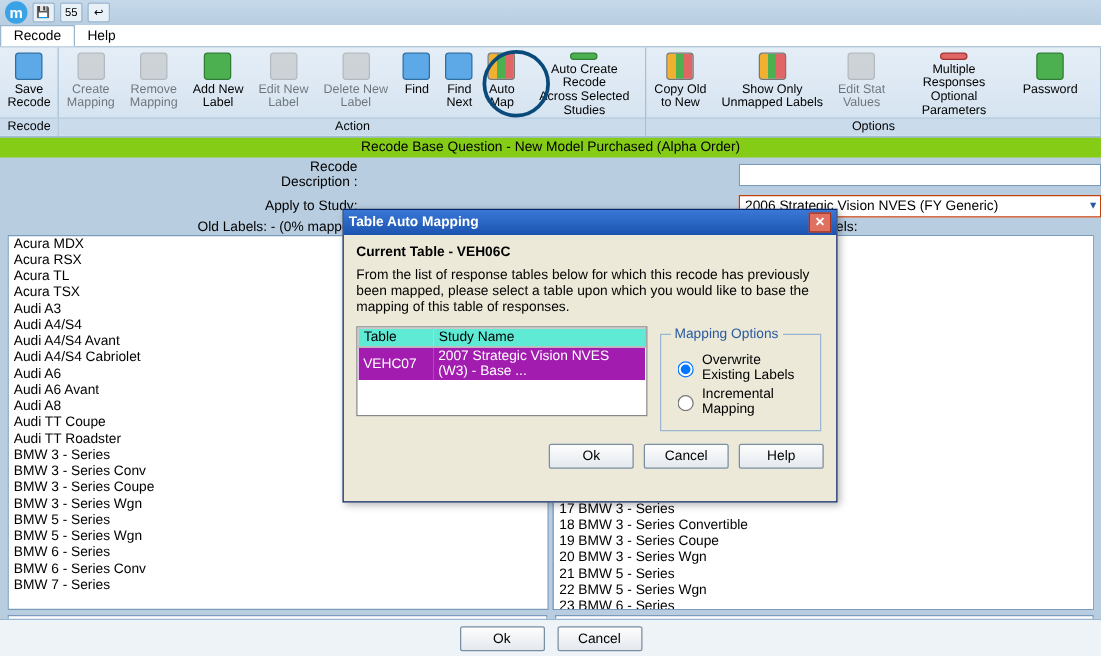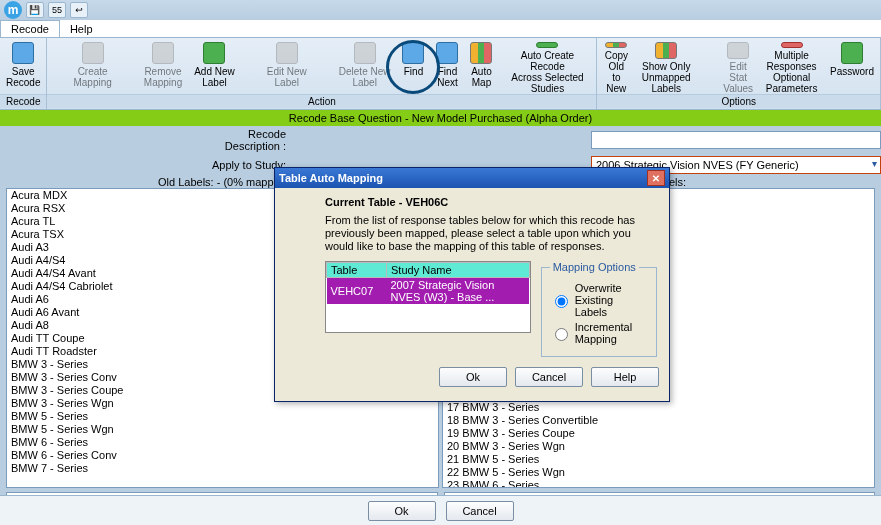--- a/index.html
+++ b/index.html
@@ -13,21 +13,21 @@
   .menubar { background:#fff; height:18px; display:flex; align-items:center; border-bottom:1px solid #9bb6cf; }
   .menubar .tab { padding:2px 10px; border:1px solid #9bb6cf; border-bottom:none; background:#fff; }
   .menubar .menuitem { padding:2px 10px; }
 
   
   .ribbon { background:linear-gradient(#e5eef7,#d2e1ef); border-bottom:1px solid #9bb6cf; height:72px; display:flex; position:relative; }
   .rgroup { display:flex; height:56px; }
   .groupwrap { display:flex; flex-direction:column; border-right:1px solid #a7c0d6; }
   .grouplabel { text-align:center; font-size:10px; background:#cadcec; border-top:1px solid #b6cbdd; padding:1px 0; }
   .rbtn { display:flex; flex-direction:column; align-items:center; justify-content:flex-start; width:auto; padding:4px 6px 0 6px; gap:2px; cursor:pointer; }
-  .rbtn.disabled { opacity:0.5; cursor:default;margin-left:20px; }
+  .rbtn.disabled { opacity:0.5; cursor:default; }
   .ricon { width:22px; height:22px; background:#f0c040; border:1px solid #a07010; border-radius:3px; }
   .ricon.green { background:#4caf50; border-color:#2e7d32; }
   .ricon.blue { background:#5da8e6; border-color:#2e6fa3; }
   .ricon.gray { background:#bbb; border-color:#888; }
   .ricon.red { background:#e06666; border-color:#a03030; }
   .ricon.multi { background:linear-gradient(90deg,#f0b030 33%,#4caf50 33% 66%,#e06666 66%); border-color:#777; }
   .ricon.lock { background:#4caf50; border-color:#2e7d32; position:relative; }
   .rlabel { font-size:10px; text-align:center; line-height:11px; max-width:86px; }
 
   
@@ -51,21 +51,21 @@
   .inputrow { display:flex; gap:6px; padding:4px 6px; }
   .inputrow input { flex:1; height:18px; border:1px solid #7a9bbb; background:#fff; }
 
   .footerbtns { background:#eef3f8; border-top:1px solid #9bb6cf; height:30px; display:flex; align-items:center; justify-content:center; gap:10px; position:absolute; bottom:0; left:0; right:0; }
   .btn { min-width:68px; height:20px; background:linear-gradient(#fdfdfd,#e4e9ef); border:1px solid #7a8ea3; border-radius:2px; font-size:11px; cursor:pointer; }
 
   
   .dialog { position:absolute; left:274px; top:167px; width:396px; background:#ece9d8; border:1px solid #0a246a; box-shadow:2px 2px 6px rgba(0,0,0,0.3); }
   .dcaption { background:linear-gradient(#3a78d6,#1b53b0); color:#fff; height:20px; display:flex; align-items:center; justify-content:space-between; padding:0 4px; font-weight:bold; font-size:11px; }
   .dclose { width:18px; height:16px; background:#e07060; border:1px solid #a03020; color:#fff; display:flex; align-items:center; justify-content:center; font-size:10px; cursor:pointer; }
-  .dbody { padding:8px 10px 14px 10px; font-size:11px;margin-left:40px; }
+  .dbody { padding:8px 10px 26px 10px; font-size:11px; }
   .dsubtitle { font-weight:bold; margin-bottom:6px; }
   .dinstr { margin-bottom:8px; line-height:13px; }
   .dcontent { display:flex; gap:8px; }
   .dtablewrap { border:1px solid #888; background:#fff; width:238px; height:72px; overflow:auto; }
   .dtable { width:100%; border-collapse:collapse; font-size:11px; }
   .dtable th { background:#5eead4; border:1px solid #bbb; text-align:left; padding:1px 4px; font-weight:normal; position:sticky; top:0; }
   .dtable td { padding:1px 4px; }
   .dtable tr.sel td { background:#a21caf; color:#fff; }
   .fieldset { border:1px solid #9bb6cf; padding:6px 8px 8px 8px; width:132px; }
   .fieldset legend { color:#2a5aa0; padding:0 3px; font-size:11px; }

